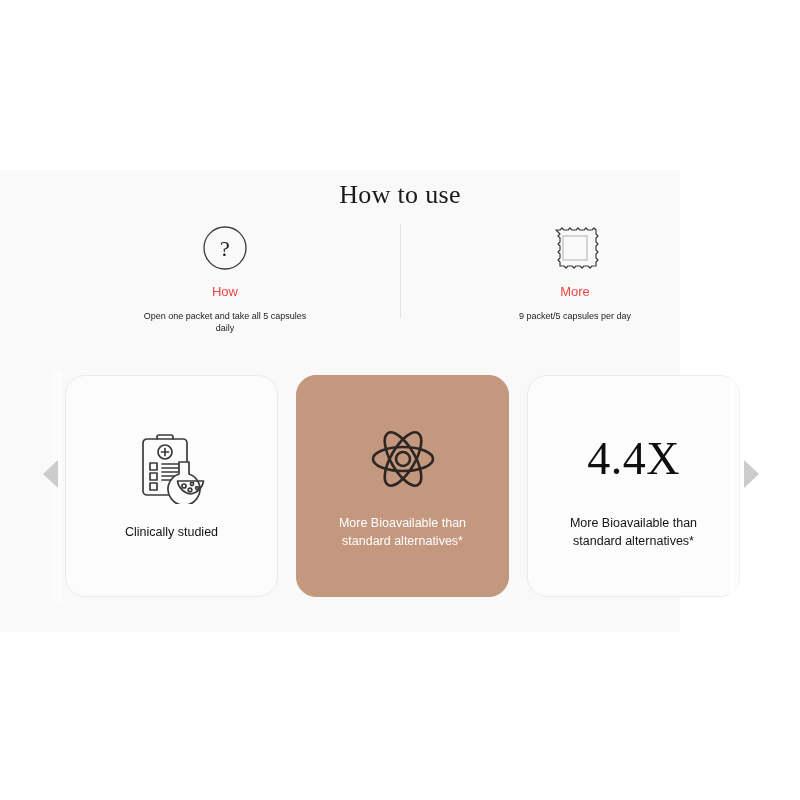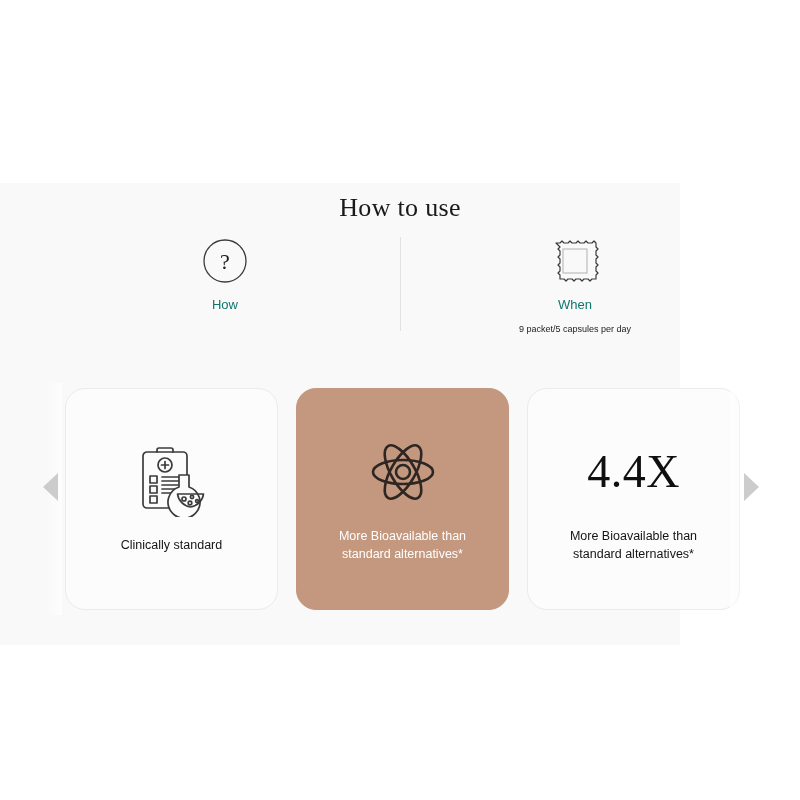--- a/index.html
+++ b/index.html
@@ -11,21 +11,21 @@
     height: 800px;
     background: #ffffff;
     font-family: "Liberation Sans", sans-serif;
     overflow: hidden;
   }
 
   
   #how-to-use-section {
     position: absolute;
     left: 0;
-    top: 183px;
+    top: 170px;
     width: 680px;
     height: 462px;
     background: #f9f9f9;
   }
 
   
   #section-title {
     position: absolute;
     left: 0;
     top: 10px;
@@ -67,21 +67,21 @@
   .step-icon {
     height: 52px;
     display: flex;
     align-items: center;
     justify-content: center;
     margin-bottom: 10px;
   }
   .step-title {
     font-size: 13px;
     font-weight: 400;
-    color: #0f766e;
+    color: #ef4444;
     line-height: 16px;
     margin-bottom: 10px;
   }
   .step-desc {
     font-size: 9px;
     font-weight: 400;
     color: #1c1c1c;
     line-height: 12px;
     max-width: 170px;
   }
@@ -178,34 +178,35 @@
   <div id="steps-row">
 
     <div class="step-col">
       <div class="step-icon">
         <svg width="46" height="46" viewBox="0 0 46 46">
           <circle cx="23" cy="23" r="21" fill="none" stroke="#3a3a3a" stroke-width="1.3"></circle>
           <text x="23" y="31" text-anchor="middle" font-family="Liberation Serif, serif" font-size="22" fill="#1a1a1a">?</text>
         </svg>
       </div>
       <div class="step-title">How</div>
+      <div class="step-desc">Open one packet and take all 5 capsules daily</div>
     </div>
 
 
     <div class="step-col">
       <div class="step-icon">
         <svg width="54" height="52" viewBox="0 0 54 52">
           <path d="M8 8 h4 l2 -2 l2 2 h4 l2 -2 l2 2 h4 l2 -2 l2 2 h4 l2 -2 l2 2 h4 l2 -2 l2 2
                    v4 l2 2 l-2 2 v4 l2 2 l-2 2 v4 l2 2 l-2 2 v4 l2 2 l-2 2 v4
                    h-4 l-2 2 l-2 -2 h-4 l-2 2 l-2 -2 h-4 l-2 2 l-2 -2 h-4 l-2 2 l-2 -2 h-4
                    v-4 l-2 -2 l2 -2 v-4 l-2 -2 l2 -2 v-4 l-2 -2 l2 -2 v-4 l-2 -2 l2 -2 z" fill="none" stroke="#3a3a3a" stroke-width="1.2" stroke-linejoin="round"></path>
           <rect x="15" y="14" width="24" height="24" fill="none" stroke="#b9b9b9" stroke-width="1.1"></rect>
         </svg>
       </div>
-      <div class="step-title">When</div>
+      <div class="step-title">More</div>
       <div class="step-desc">9 packet/5 capsules per day</div>
     </div>
 
   </div>
 
   <div id="cards-row">
 
     <div class="card card--light">
       <div class="card-visual">
         <svg width="74" height="72" viewBox="0 0 74 72">
@@ -225,21 +226,21 @@
             <line x1="27" y1="48" x2="38" y2="48"></line>
             <path d="M44 30 h10 v12 a16 16 0 1 1 -10 0 z" fill="#fcfcfc"></path>
             <path d="M42.5 49 a15 15 0 0 0 13 13 a15 15 0 0 0 13 -13 z"></path>
             <circle cx="49" cy="54" r="2"></circle>
             <circle cx="57" cy="52" r="1.6"></circle>
             <circle cx="55" cy="58" r="1.8"></circle>
             <circle cx="62" cy="56" r="1.4"></circle>
           </g>
         </svg>
       </div>
-      <div class="card-label">Clinically standard</div>
+      <div class="card-label">Clinically studied</div>
     </div>
 
     <div class="card card--accent">
       <div class="card-visual">
         <svg width="76" height="72" viewBox="0 0 76 72">
           <g fill="none" stroke="#2e2623" stroke-width="2.6" stroke-linecap="round">
             <ellipse cx="38" cy="36" rx="30" ry="12"></ellipse>
             <ellipse cx="38" cy="36" rx="30" ry="12" transform="rotate(60 38 36)"></ellipse>
             <ellipse cx="38" cy="36" rx="30" ry="12" transform="rotate(120 38 36)"></ellipse>
             <circle cx="38" cy="36" r="7"></circle>

